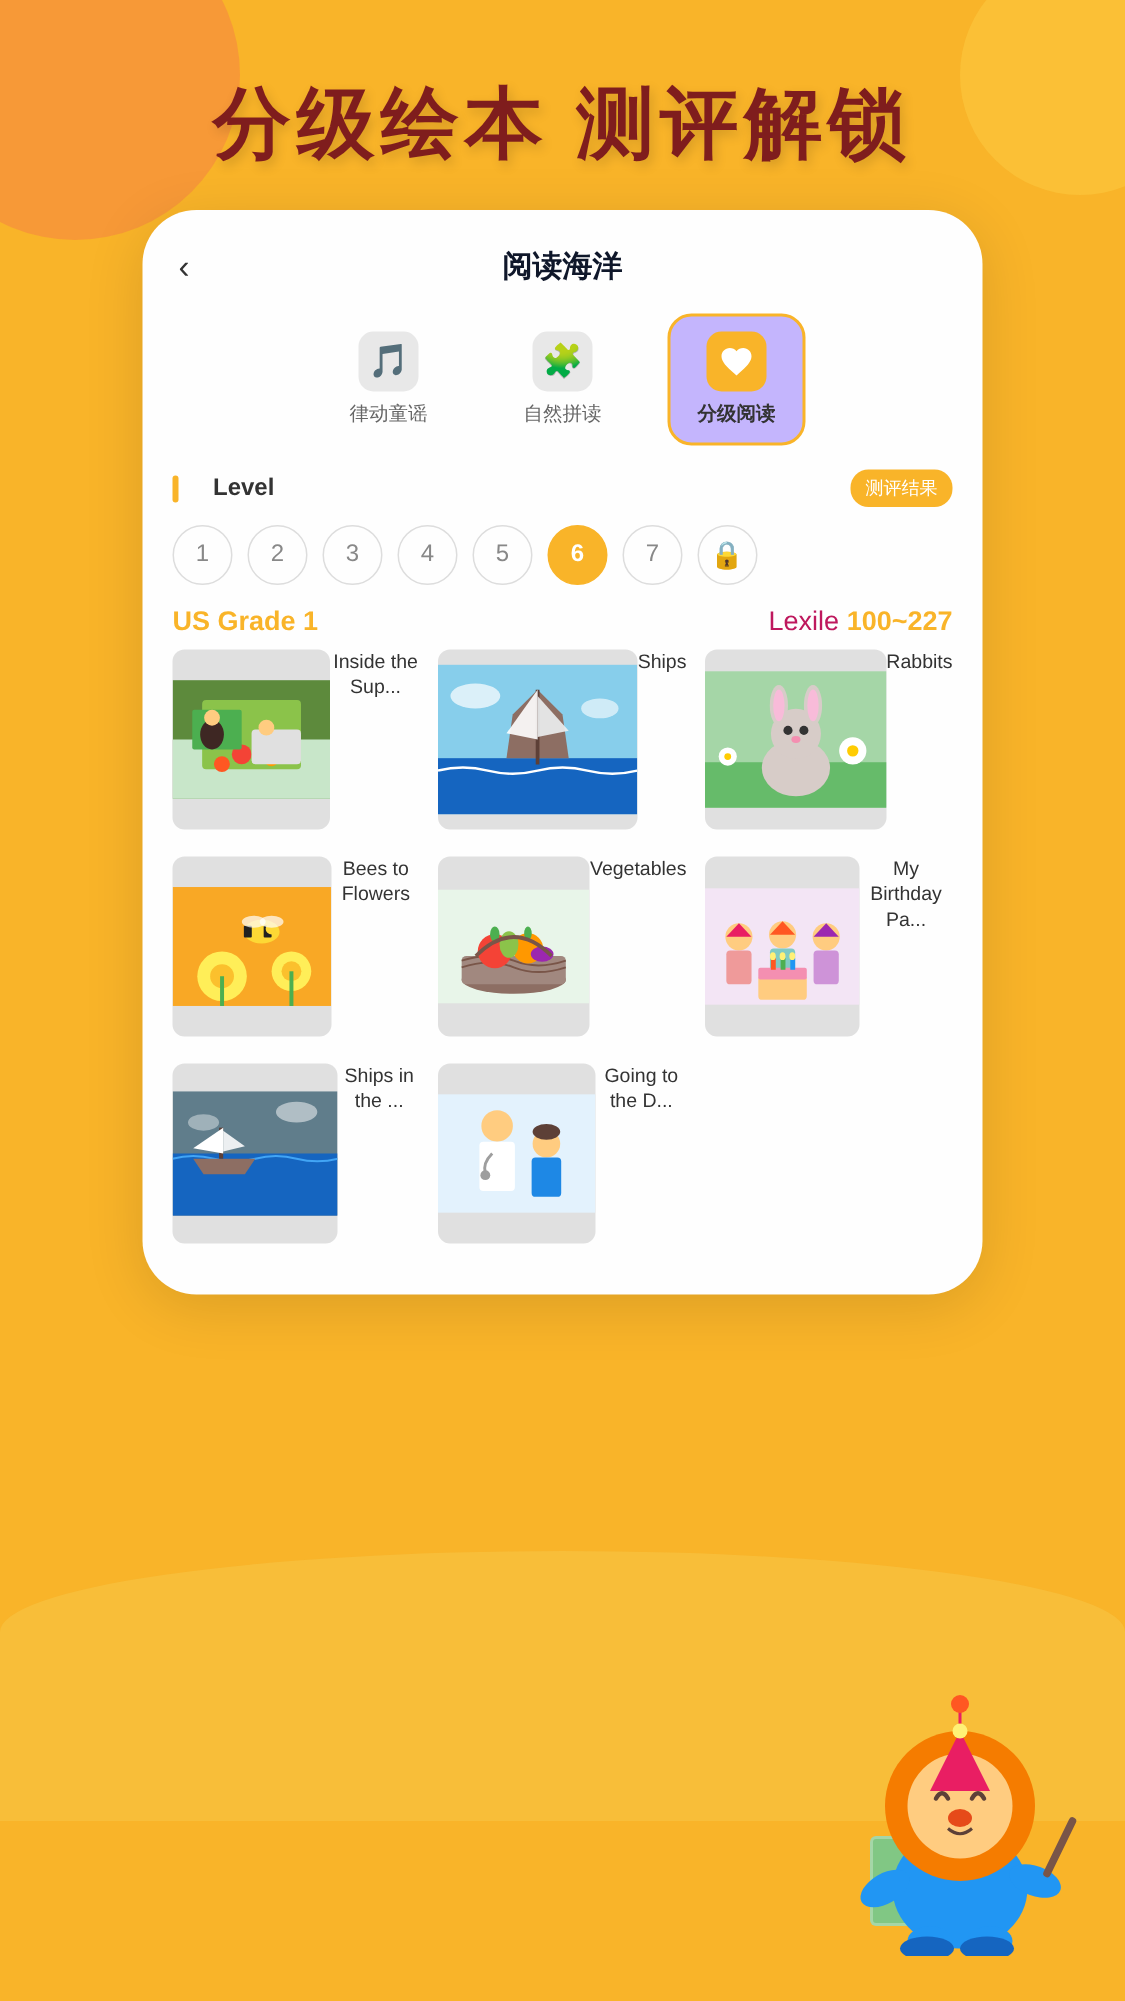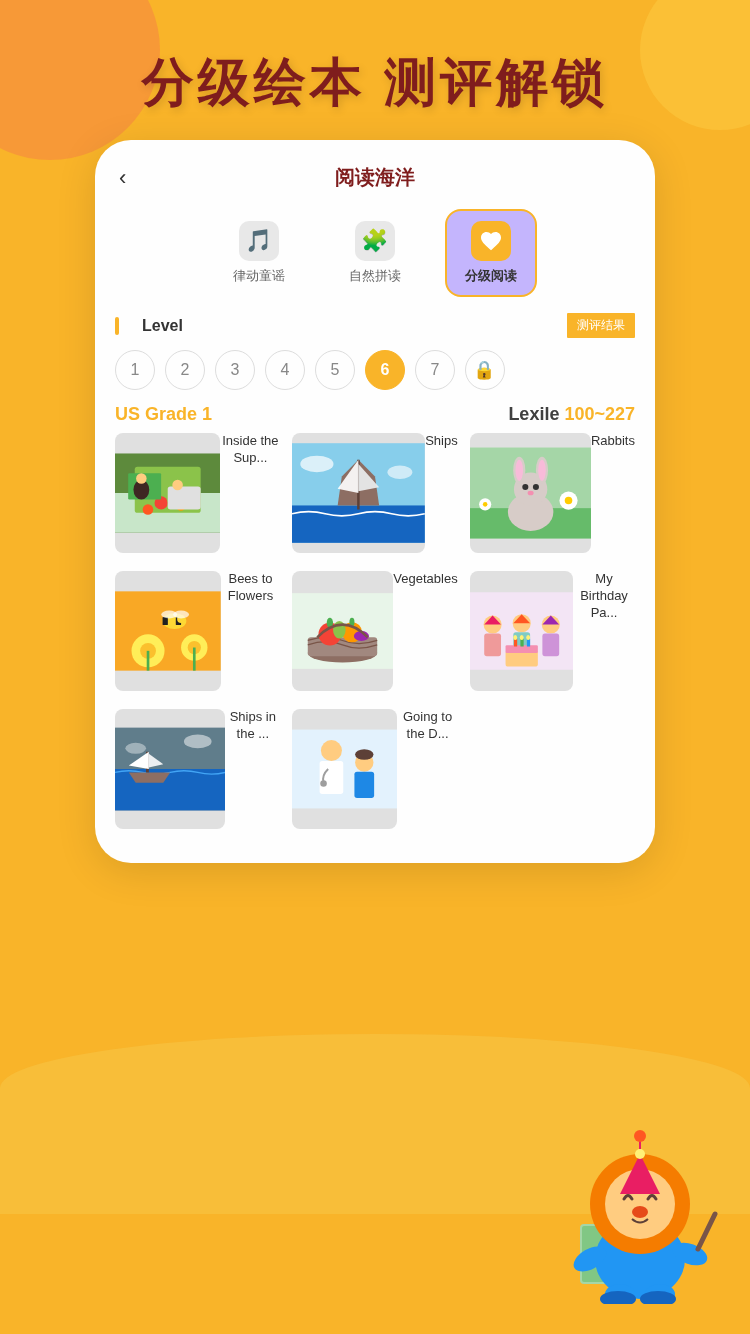--- a/index.html
+++ b/index.html
@@ -83,21 +83,21 @@
     .back-arrow {
       position: absolute;
       left: 4px;
       font-size: 22px;
       color: #333;
       cursor: pointer;
     }
     .card-title {
       font-size: 20px;
       font-weight: 600;
-      color: #7f1d1d;
+      color: #0f172a;
     }
 
     
     .tabs-row {
       display: flex;
       justify-content: center;
       gap: 24px;
       margin-bottom: 16px;
     }
     .tab-item {
@@ -162,21 +162,21 @@
       width: 4px;
       height: 18px;
       background: #F9B429;
       border-radius: 2px;
     }
     .assessment-badge {
       background: #F9B429;
       color: white;
       font-size: 12px;
       padding: 4px 10px;
-      border-radius: 1px;
+      border-radius: 12px;
       font-weight: 500;
     }
 
     
     .level-numbers {
       display: flex;
       align-items: center;
       gap: 10px;
       margin-bottom: 14px;
     }
@@ -214,21 +214,21 @@
     
     .grade-info {
       display: flex;
       justify-content: space-between;
       margin-bottom: 8px;
       font-size: 18px;
     }
     .grade-us { color: #333; }
     .grade-us span { color: #F9B429; font-weight: 600; }
     .grade-lexile { color: #333; }
-    .grade-lexile span { color: #404040; font-weight: 700; }
+    .grade-lexile span { color: #be185d; font-weight: 400; }
 
     
     .book-grid {
       display: grid;
       grid-template-columns: repeat(3, 1fr);
       gap: 12px;
     }
     .book-item {
       display: flex;
       flex-direction: row;

